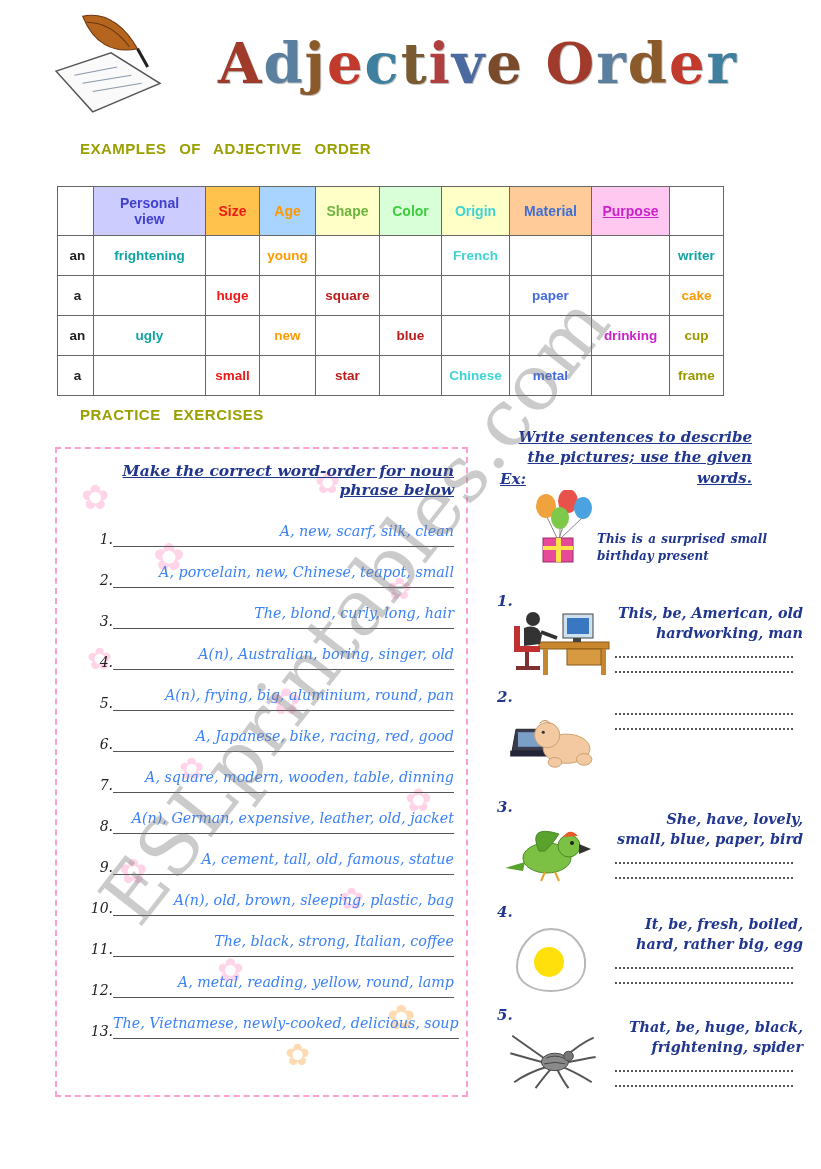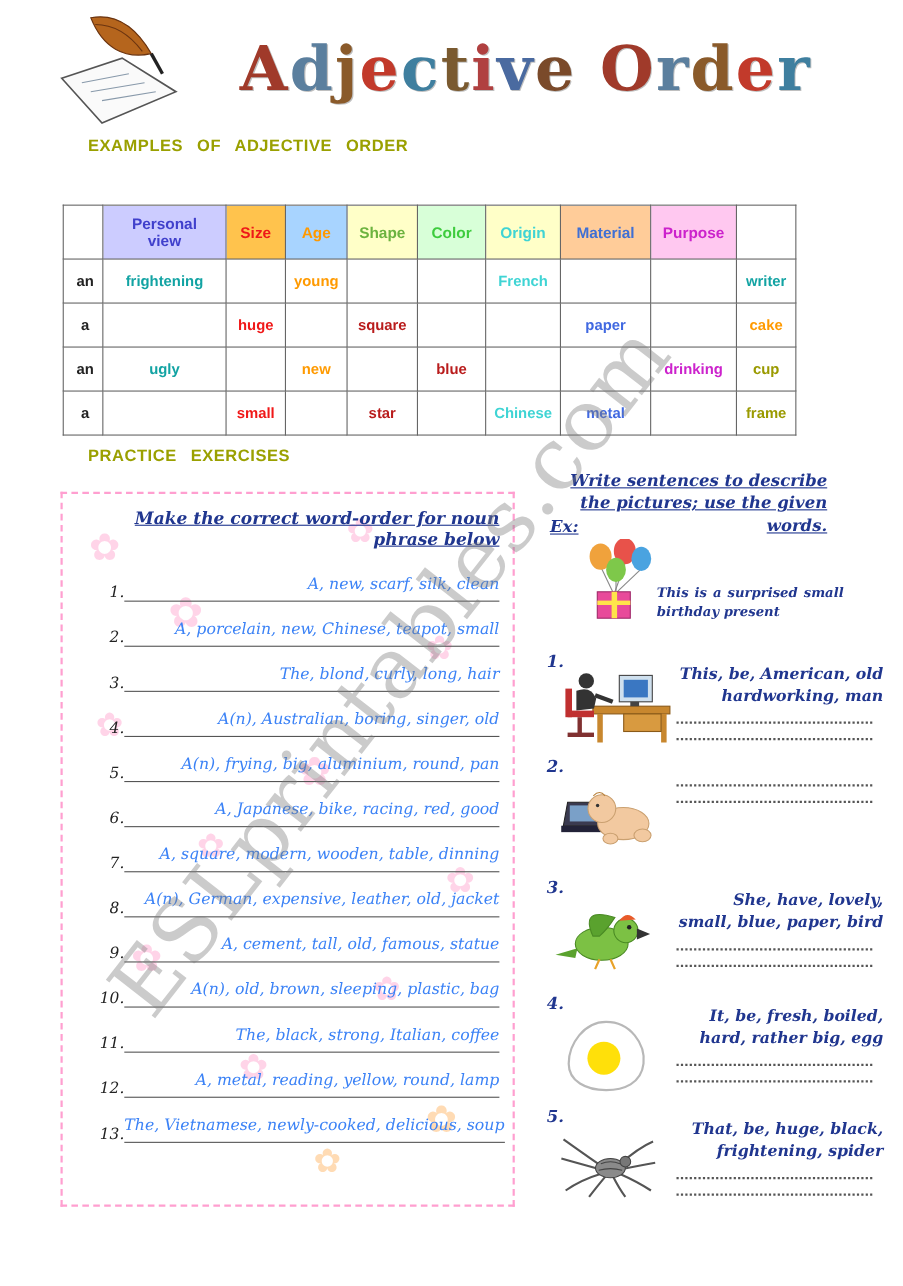--- a/index.html
+++ b/index.html
@@ -15,41 +15,41 @@
   .title {
     position:absolute; left:218px; top:30px; width:480px;
     font-family:"DejaVu Serif", serif; font-weight:bold;
     font-size:56px; letter-spacing:2px; white-space:nowrap;
     text-shadow:1px 1px 0 rgba(0,0,0,0.25);
   }
   .section-heading {
     position:absolute; color:#9aa000; font-weight:bold; font-size:15px;
     letter-spacing:0.5px; word-spacing:8px;
   }
-  .h-examples { left:80px; top:124px; }
+  .h-examples { left:80px; top:140px; }
   .h-practice { left:80px; top:406px; }
 
   
   .tbl-wrap { position:absolute; left:57px; top:186px; }
   table.adj { border-collapse:collapse; table-layout:fixed; }
   table.adj th, table.adj td {
     border:1px solid #666; text-align:center; font-weight:bold;
     overflow:hidden; white-space:nowrap;
   }
   table.adj th { height:46px; font-size:14px; white-space:normal; line-height:1.15; }
   table.adj td { height:37px; font-size:13.5px; }
   td.art { text-align:left; padding-left:5px; color:#222; }
   .h-personal { background:#ccccff; color:#4040cc; padding:0 14px; }
   .h-size     { background:#ffc34d; color:#ee1818; }
   .h-age      { background:#a8d4ff; color:#ff9900; }
   .h-shape    { background:#ffffc8; color:#6cb33f; }
   .h-color    { background:#d8ffd8; color:#3ecc3e; }
   .h-origin   { background:#ffffc8; color:#3fd4d4; }
   .h-material { background:#ffcc99; color:#3f6fd4; }
-  .h-purpose  { background:#ffc8f0; color:#cc22cc; }
+  .h-purpose  { background:#ffc8f0; color:#cc22cc;text-decoration:underline; }
   .t-teal    { color:#12a3a3; }
   .t-red     { color:#f01818; }
   .t-orange  { color:#ff9a00; }
   .t-green   { color:#b91c1c; }
   .t-cyan    { color:#3fd4d4; }
   .t-blue    { color:#4169e1; }
   .t-magenta { color:#cc22cc; }
   .t-olive   { color:#9a9a00; }
 
   

